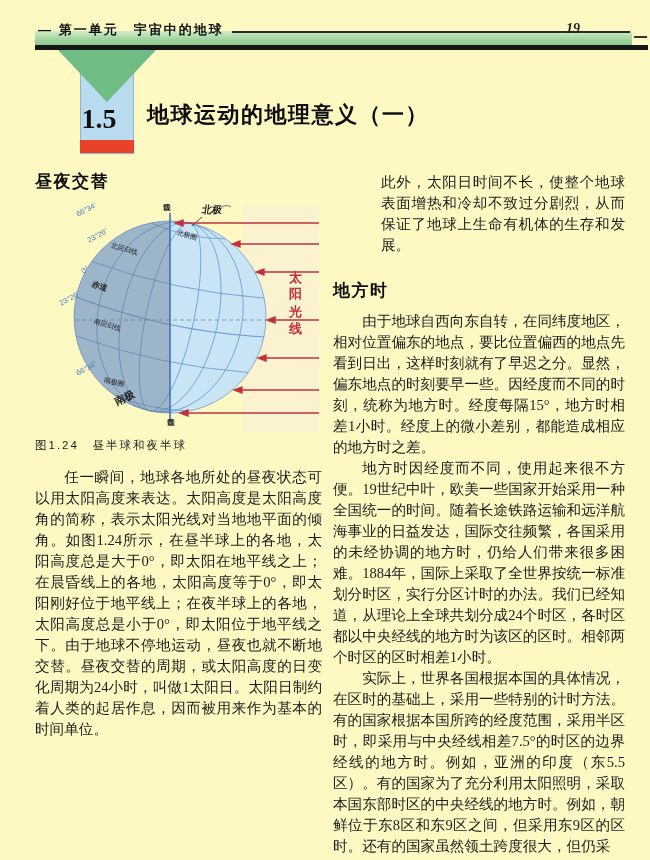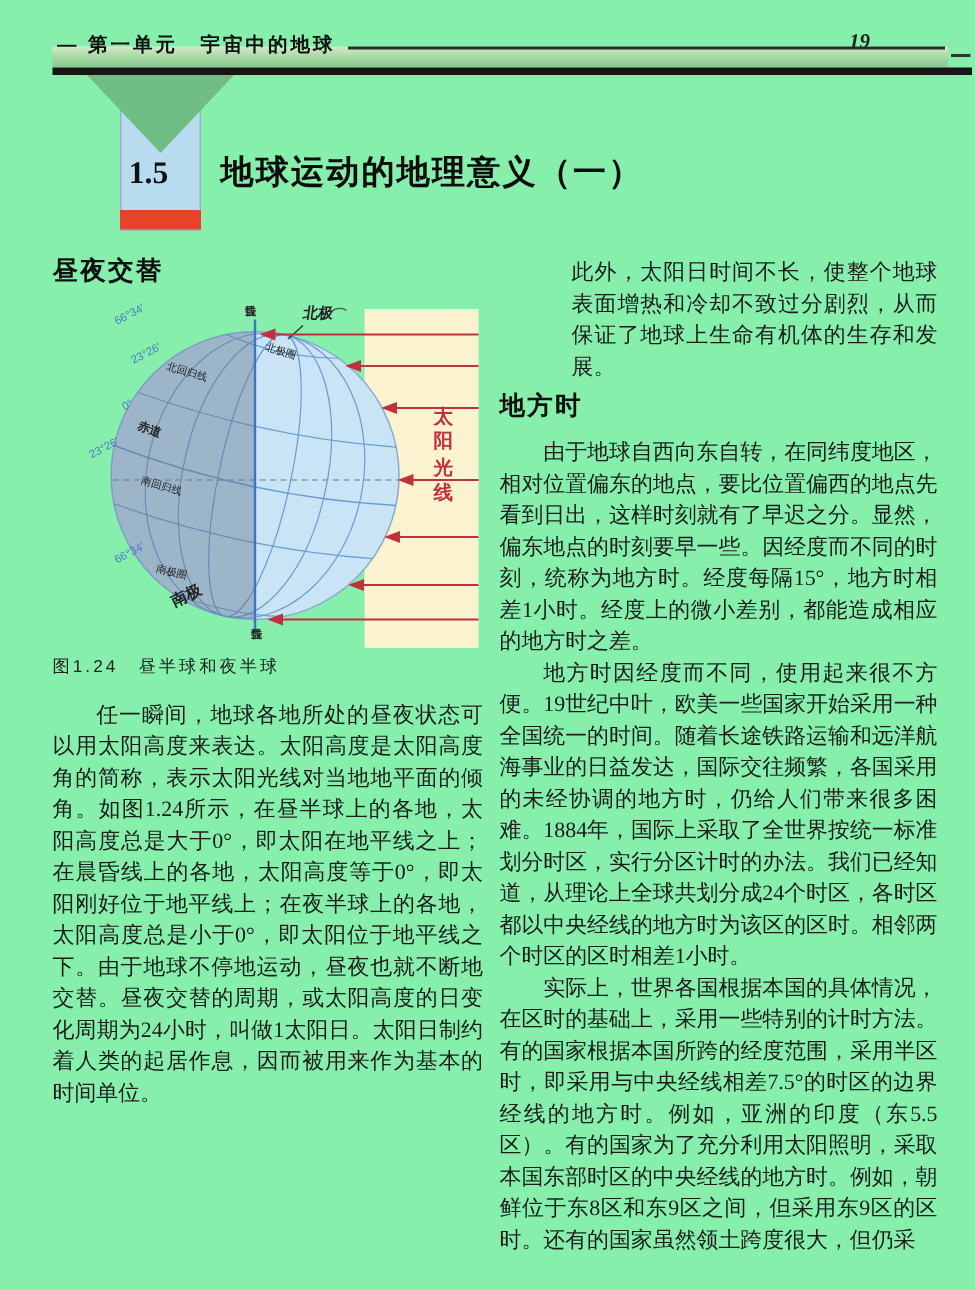--- a/index.html
+++ b/index.html
@@ -1,16 +1,16 @@
 <!DOCTYPE html>
 <html><head>
 <meta charset="utf-8">
 <style>
   html,body{margin:0;padding:0;background:#e8e8e4;}
-  .page{position:relative;width:650px;height:860px;background:#86efac;margin:0 auto;
+  .page{position:relative;width:650px;height:860px;background:#fef9c3;margin:0 auto;
         font-family:"Liberation Serif",serif;color:#1c1c1c;overflow:hidden;}
 
   
   .green-bar{position:absolute;left:35px;top:31px;width:597px;height:14px;
              background:linear-gradient(180deg,#d2ecca 0%,#a4d6a1 55%,#8cc98e 100%);}
   .header-rule{position:absolute;left:232px;top:31px;width:398px;height:2px;background:#2a2a2a;}
   .black-bar{position:absolute;left:35px;top:45px;width:613px;height:5px;background:#161616;}
   .unit-title{position:absolute;left:38px;top:21px;font-size:13px;font-weight:bold;
               letter-spacing:2px;color:#111;font-family:"Liberation Sans",sans-serif;white-space:nowrap;}
   .page-num{position:absolute;left:566px;top:21px;font-size:14px;font-style:italic;
@@ -18,31 +18,31 @@
   .header-dash-right{position:absolute;left:634px;top:36px;width:13px;height:2px;background:#333;}
 
   
   .badge-rect{position:absolute;left:80px;top:68px;width:52px;height:84px;
               background:#b9dbf0;border:1px solid #96b4c8;z-index:1;}
   .badge-red{position:absolute;left:80px;top:140px;width:54px;height:13px;background:#e8432a;z-index:2;}
   .badge-tri{position:absolute;left:58px;top:50px;width:0;height:0;z-index:2;
              border-left:49px solid transparent;border-right:49px solid transparent;
              border-top:52px solid #6fbd85;}
   .badge-num{position:absolute;left:80px;top:103px;width:38px;text-align:center;
-             font-size:21px;font-weight:bold;color:#101010;z-index:3;}
+             font-size:28px;font-weight:bold;color:#101010;z-index:3;}
   .sec-title{position:absolute;left:147px;top:100px;font-size:22px;font-weight:bold;
              letter-spacing:1.5px;color:#0d0d0d;font-family:Liberation Sans, sans-serif;white-space:nowrap;}
 
   
   .col{position:absolute;top:172px;font-size:14.6px;line-height:21px;text-align:justify;}
   .col-left{left:35px;width:287px;}
   .col-right{left:333px;width:292px;}
   .col h2{font-size:17px;font-weight:bold;font-family:Liberation Mono, monospace;
           margin:0 0 7px 0;letter-spacing:1.5px;color:#0f0f0f;}
-  .col-right h2{margin:6px 0 9px 0;}
+  .col-right h2{margin:25px 0 9px 0;}
   .col p{margin:0;text-indent:2em;}
   .col p.noindent{text-indent:0;margin-left:48px;}
 
   
   .figure{position:relative;width:287px;height:262px;margin:2px 0 5px 0;
           font-family:"Liberation Sans",sans-serif;text-align:left;line-height:1;}
   .figure svg{position:absolute;left:0;top:0;}
   .fig-label{position:absolute;color:#222;white-space:nowrap;transform-origin:left center;}
   .vert{writing-mode:vertical-rl;text-orientation:upright;}
   .blue{color:#4a7bc0;}

